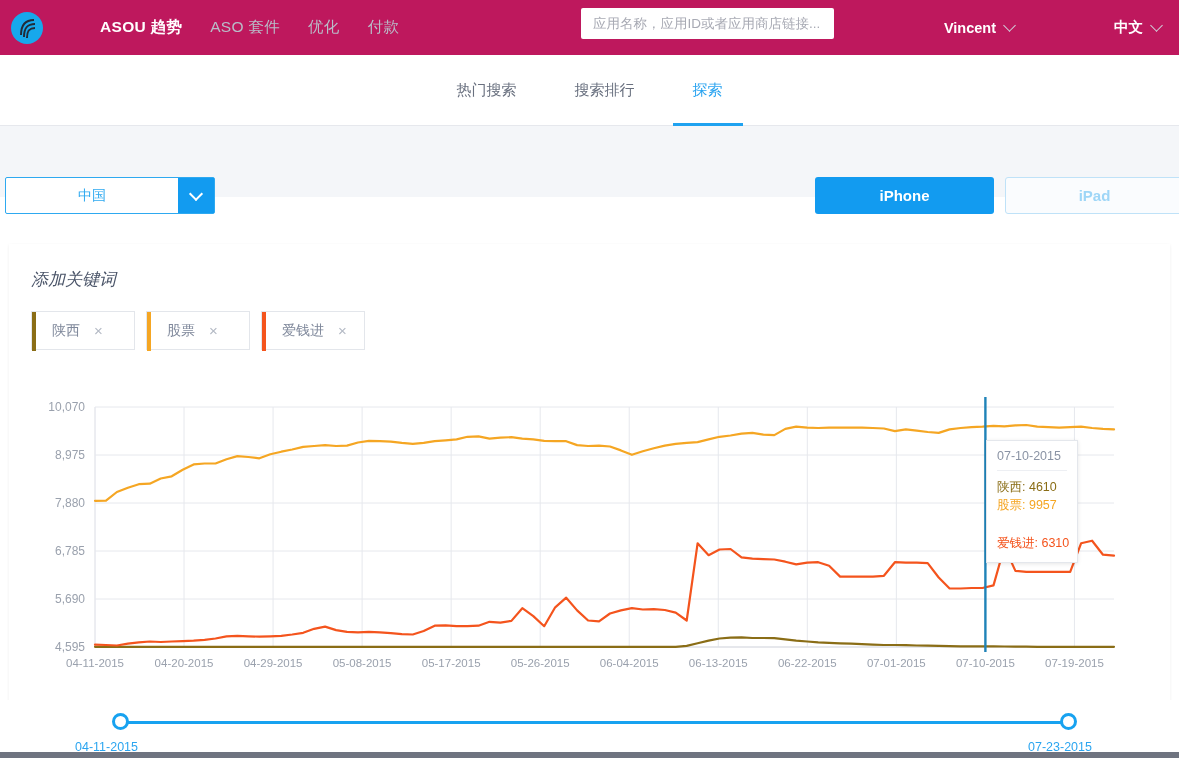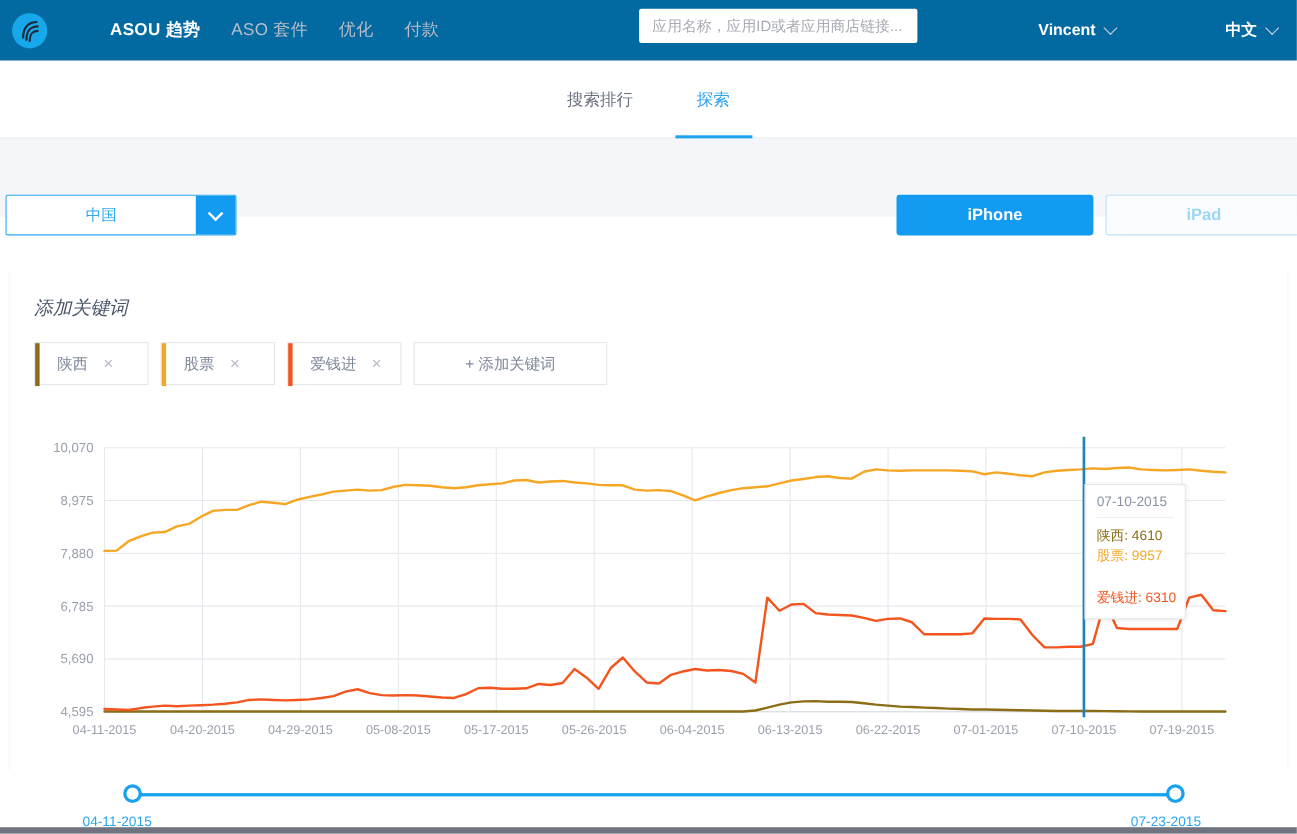--- a/index.html
+++ b/index.html
@@ -7,21 +7,21 @@
     width: 1179px; height: 758px;
     overflow: hidden;
     font-family: "Liberation Sans", "DejaVu Sans", sans-serif;
     background: #ffffff;
   }
   body { position: relative; }
 
   
   .navbar {
     height: 55px; width: 100%;
-    background: #0369a1;
+    background: #be185d;
     display: flex; align-items: center;
     position: relative;
   }
   .logo-wrap { width: 46px; display: flex; justify-content: center; margin-left: 4px; }
   .logo {
     width: 32px; height: 32px; border-radius: 50%;
     background: #17a8ec;
     position: relative; overflow: hidden;
   }
   .logo svg { position: absolute; left: 0; top: 0; }
@@ -218,20 +218,23 @@
     <div class="nav-lang">
       <span>中文</span>
       <span class="chev"></span>
     </div>
   </div>
 </div>
 
 <div class="subnav">
   <div class="tabs">
     <div class="tab">
+      <span>热门搜索</span>
+    </div>
+    <div class="tab">
       <span>搜索排行</span>
     </div>
     <div class="tab active">
       <span>探索</span>
     </div>
   </div>
 </div>
 
 <div class="filterbar"></div>
 
@@ -259,21 +262,20 @@
     <div class="chip">
       <span class="bar" id="bar1" style="background: rgb(245, 166, 35);"></span>
       <span class="kw">股票</span>
       <span class="x">×</span>
     </div>
     <div class="chip">
       <span class="bar" id="bar2" style="background: rgb(244, 84, 29);"></span>
       <span class="kw">爱钱进</span>
       <span class="x">×</span>
     </div>
-    <div class="addkw">+ 添加关键词</div>
   </div>
 
   <div class="chart-area">
     <svg class="chart-svg" id="chart" width="1161" height="290">
         <line x1="86" y1="18" x2="1105" y2="18" stroke="#e6e8ed" stroke-width="1"></line>
         <text x="76" y="22" text-anchor="end" class="ylab">10,070</text>
         <line x1="86" y1="66" x2="1105" y2="66" stroke="#e6e8ed" stroke-width="1"></line>
         <text x="76" y="70" text-anchor="end" class="ylab">8,975</text>
         <line x1="86" y1="114" x2="1105" y2="114" stroke="#e6e8ed" stroke-width="1"></line>
         <text x="76" y="118" text-anchor="end" class="ylab">7,880</text>

